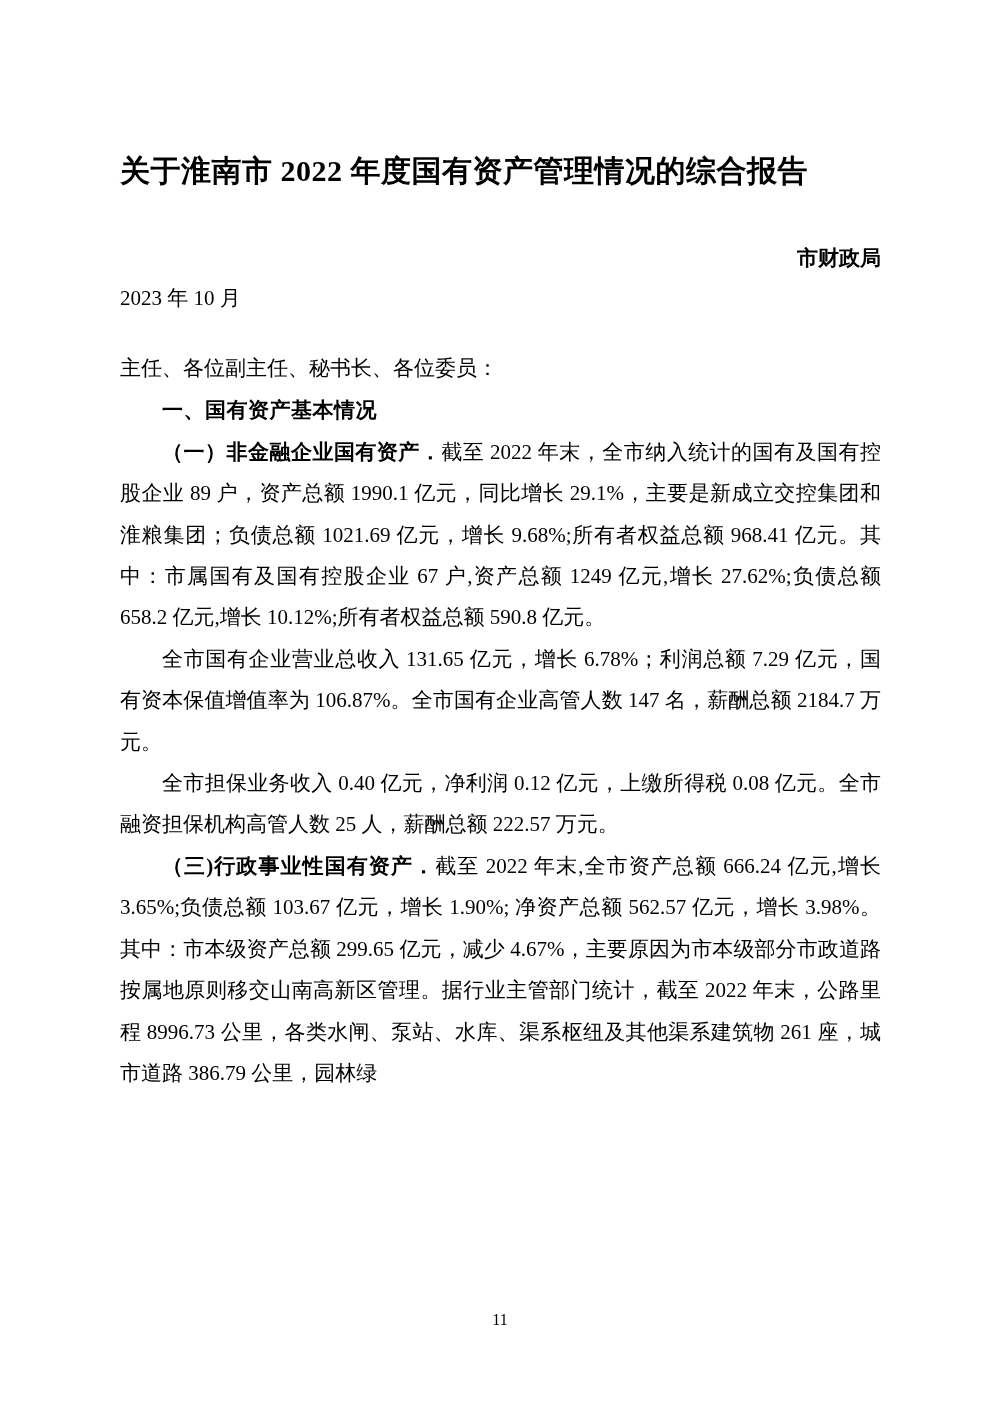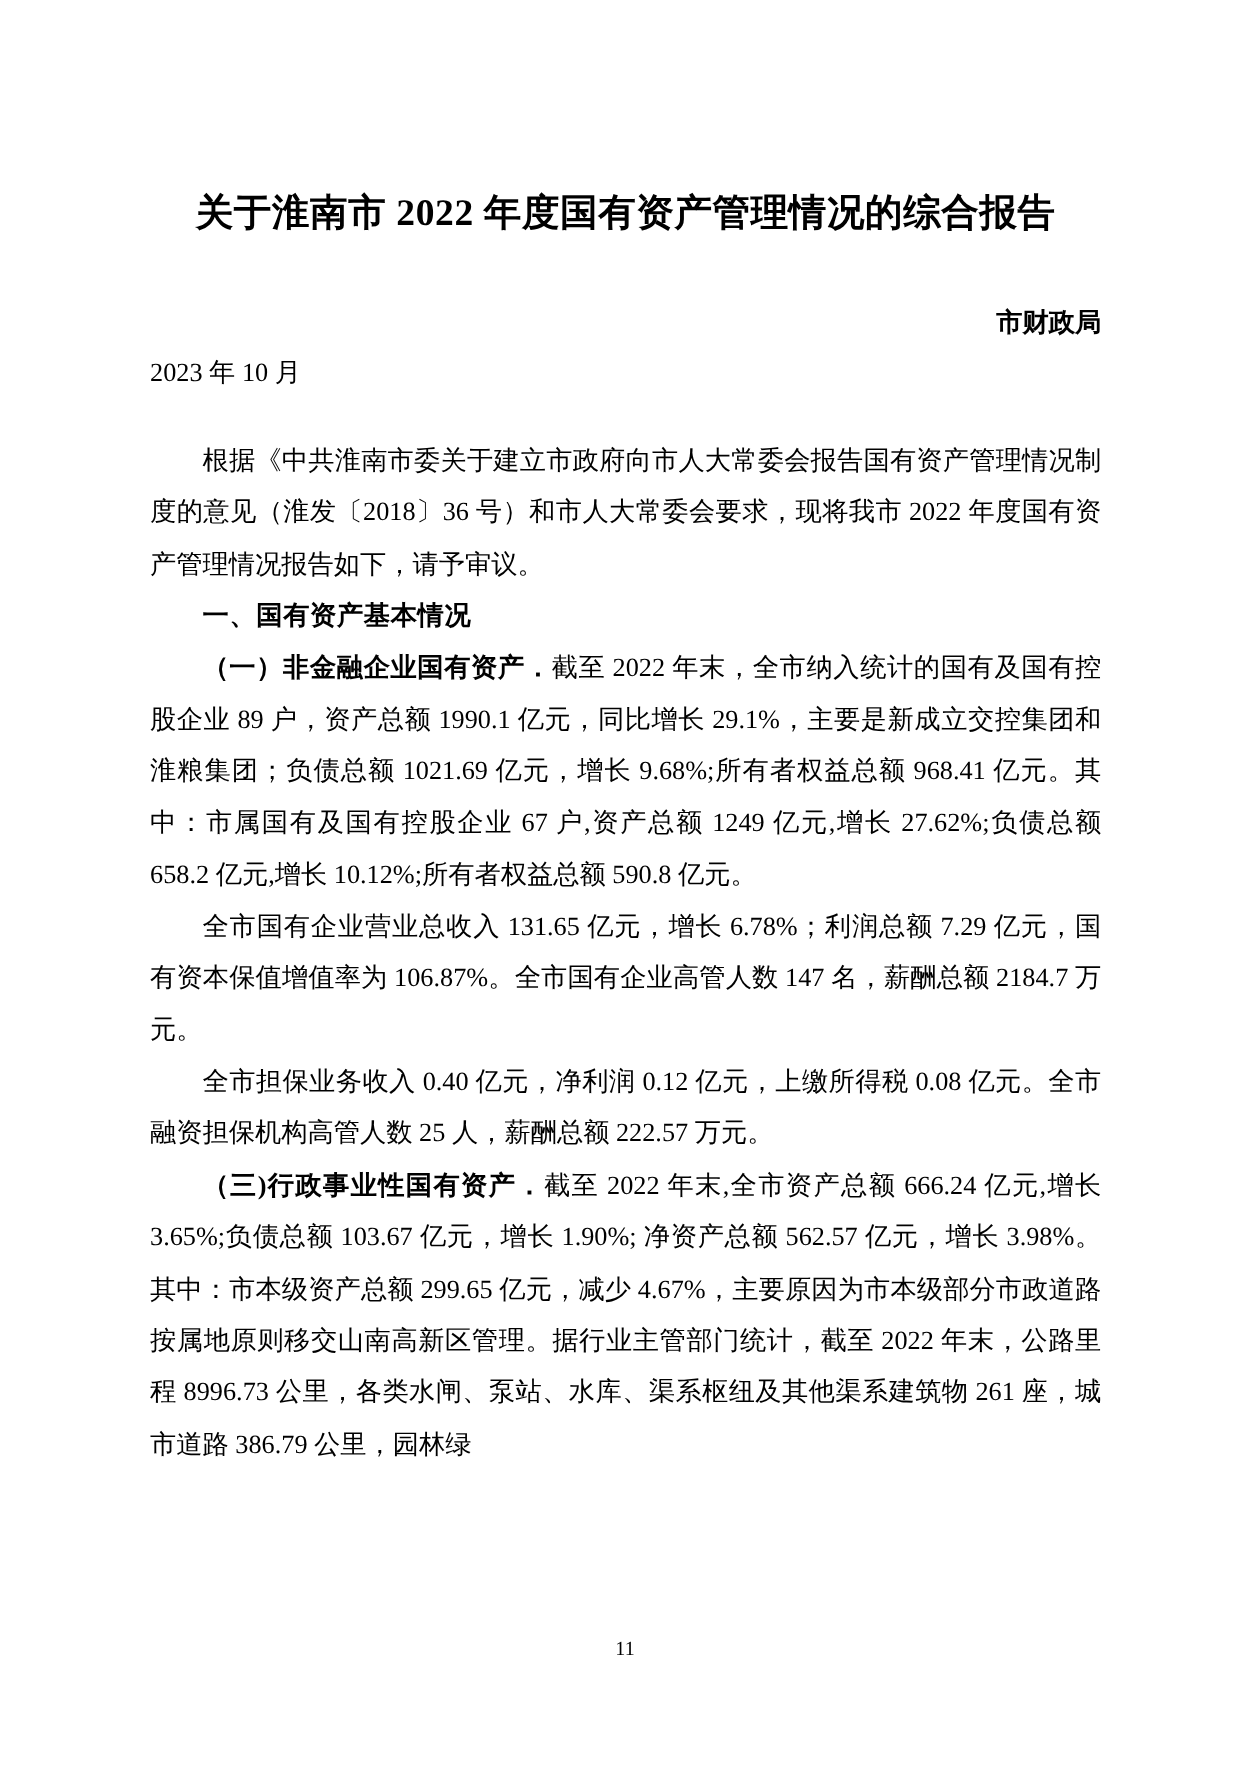--- a/index.html
+++ b/index.html
@@ -17,21 +17,20 @@
     box-sizing: border-box;
     padding: 150px 119px 0 120px;
     font-family: "Liberation Serif", "DejaVu Serif", serif;
     overflow: hidden;
   }
   .doc-title {
     margin: 0;
     font-size: 30px;
     line-height: 42px;
     font-weight: 700;
-    text-align: center;
     letter-spacing: 0.5px;
   }
   .doc-author {
     margin-top: 46px;
     text-align: right;
     font-size: 21px;
     font-weight: 700;
     line-height: 40px;
   }
   .doc-date {
@@ -71,21 +70,21 @@
   }
 </style>
 </head>
 <body>
 
 <div class="page">
   <h1 class="doc-title">关于淮南市 2022 年度国有资产管理情况的综合报告</h1>
   <div class="doc-author">市财政局</div>
   <div class="doc-date">2023 年 10 月</div>
   <div class="doc-body" id="doc-body">
-      <p class="indent"><span>根据《中共淮南市委关于建立市政府向市人大常委会报告国有资产管理情况制度的意见（淮发〔2018〕36 号）和市人大常委会要求，现将我市 2022 年度国有资产管理情况报告如下，请予审议。</span></p>
+      <p class=""><span>主任、各位副主任、秘书长、各位委员：</span></p>
       <p class="indent"><span class="seg-sans">一、国有资产基本情况</span></p>
       <p class="indent"><span class="seg-bold">（一）非金融企业国有资产．</span><span>截至 2022 年末，全市纳入统计的国有及国有控股企业 89 户，资产总额 1990.1 亿元，同比增长 29.1%，主要是新成立交控集团和淮粮集团；负债总额 1021.69 亿元，增长 9.68%;所有者权益总额 968.41 亿元。其中：市属国有及国有控股企业 67 户,资产总额 1249 亿元,增长 27.62%;负债总额 658.2 亿元,增长 10.12%;所有者权益总额 590.8 亿元。</span></p>
       <p class="indent"><span>全市国有企业营业总收入 131.65 亿元，增长 6.78%；利润总额 7.29 亿元，国有资本保值增值率为 106.87%。全市国有企业高管人数 147 名，薪酬总额 2184.7 万元。</span></p>
       <p class="indent"><span>全市担保业务收入 0.40 亿元，净利润 0.12 亿元，上缴所得税 0.08 亿元。全市融资担保机构高管人数 25 人，薪酬总额 222.57 万元。</span></p>
       <p class="indent"><span class="seg-bold">（三)行政事业性国有资产．</span><span>截至 2022 年末,全市资产总额 666.24 亿元,增长 3.65%;负债总额 103.67 亿元，增长 1.90%; 净资产总额 562.57 亿元，增长 3.98%。其中：市本级资产总额 299.65 亿元，减少 4.67%，主要原因为市本级部分市政道路按属地原则移交山南高新区管理。据行业主管部门统计，截至 2022 年末，公路里程 8996.73 公里，各类水闸、泵站、水库、渠系枢纽及其他渠系建筑物 261 座，城市道路 386.79 公里，园林绿</span></p>
     </div>
   <div class="page-footer">11</div>
 </div>
 
 </body></html>

